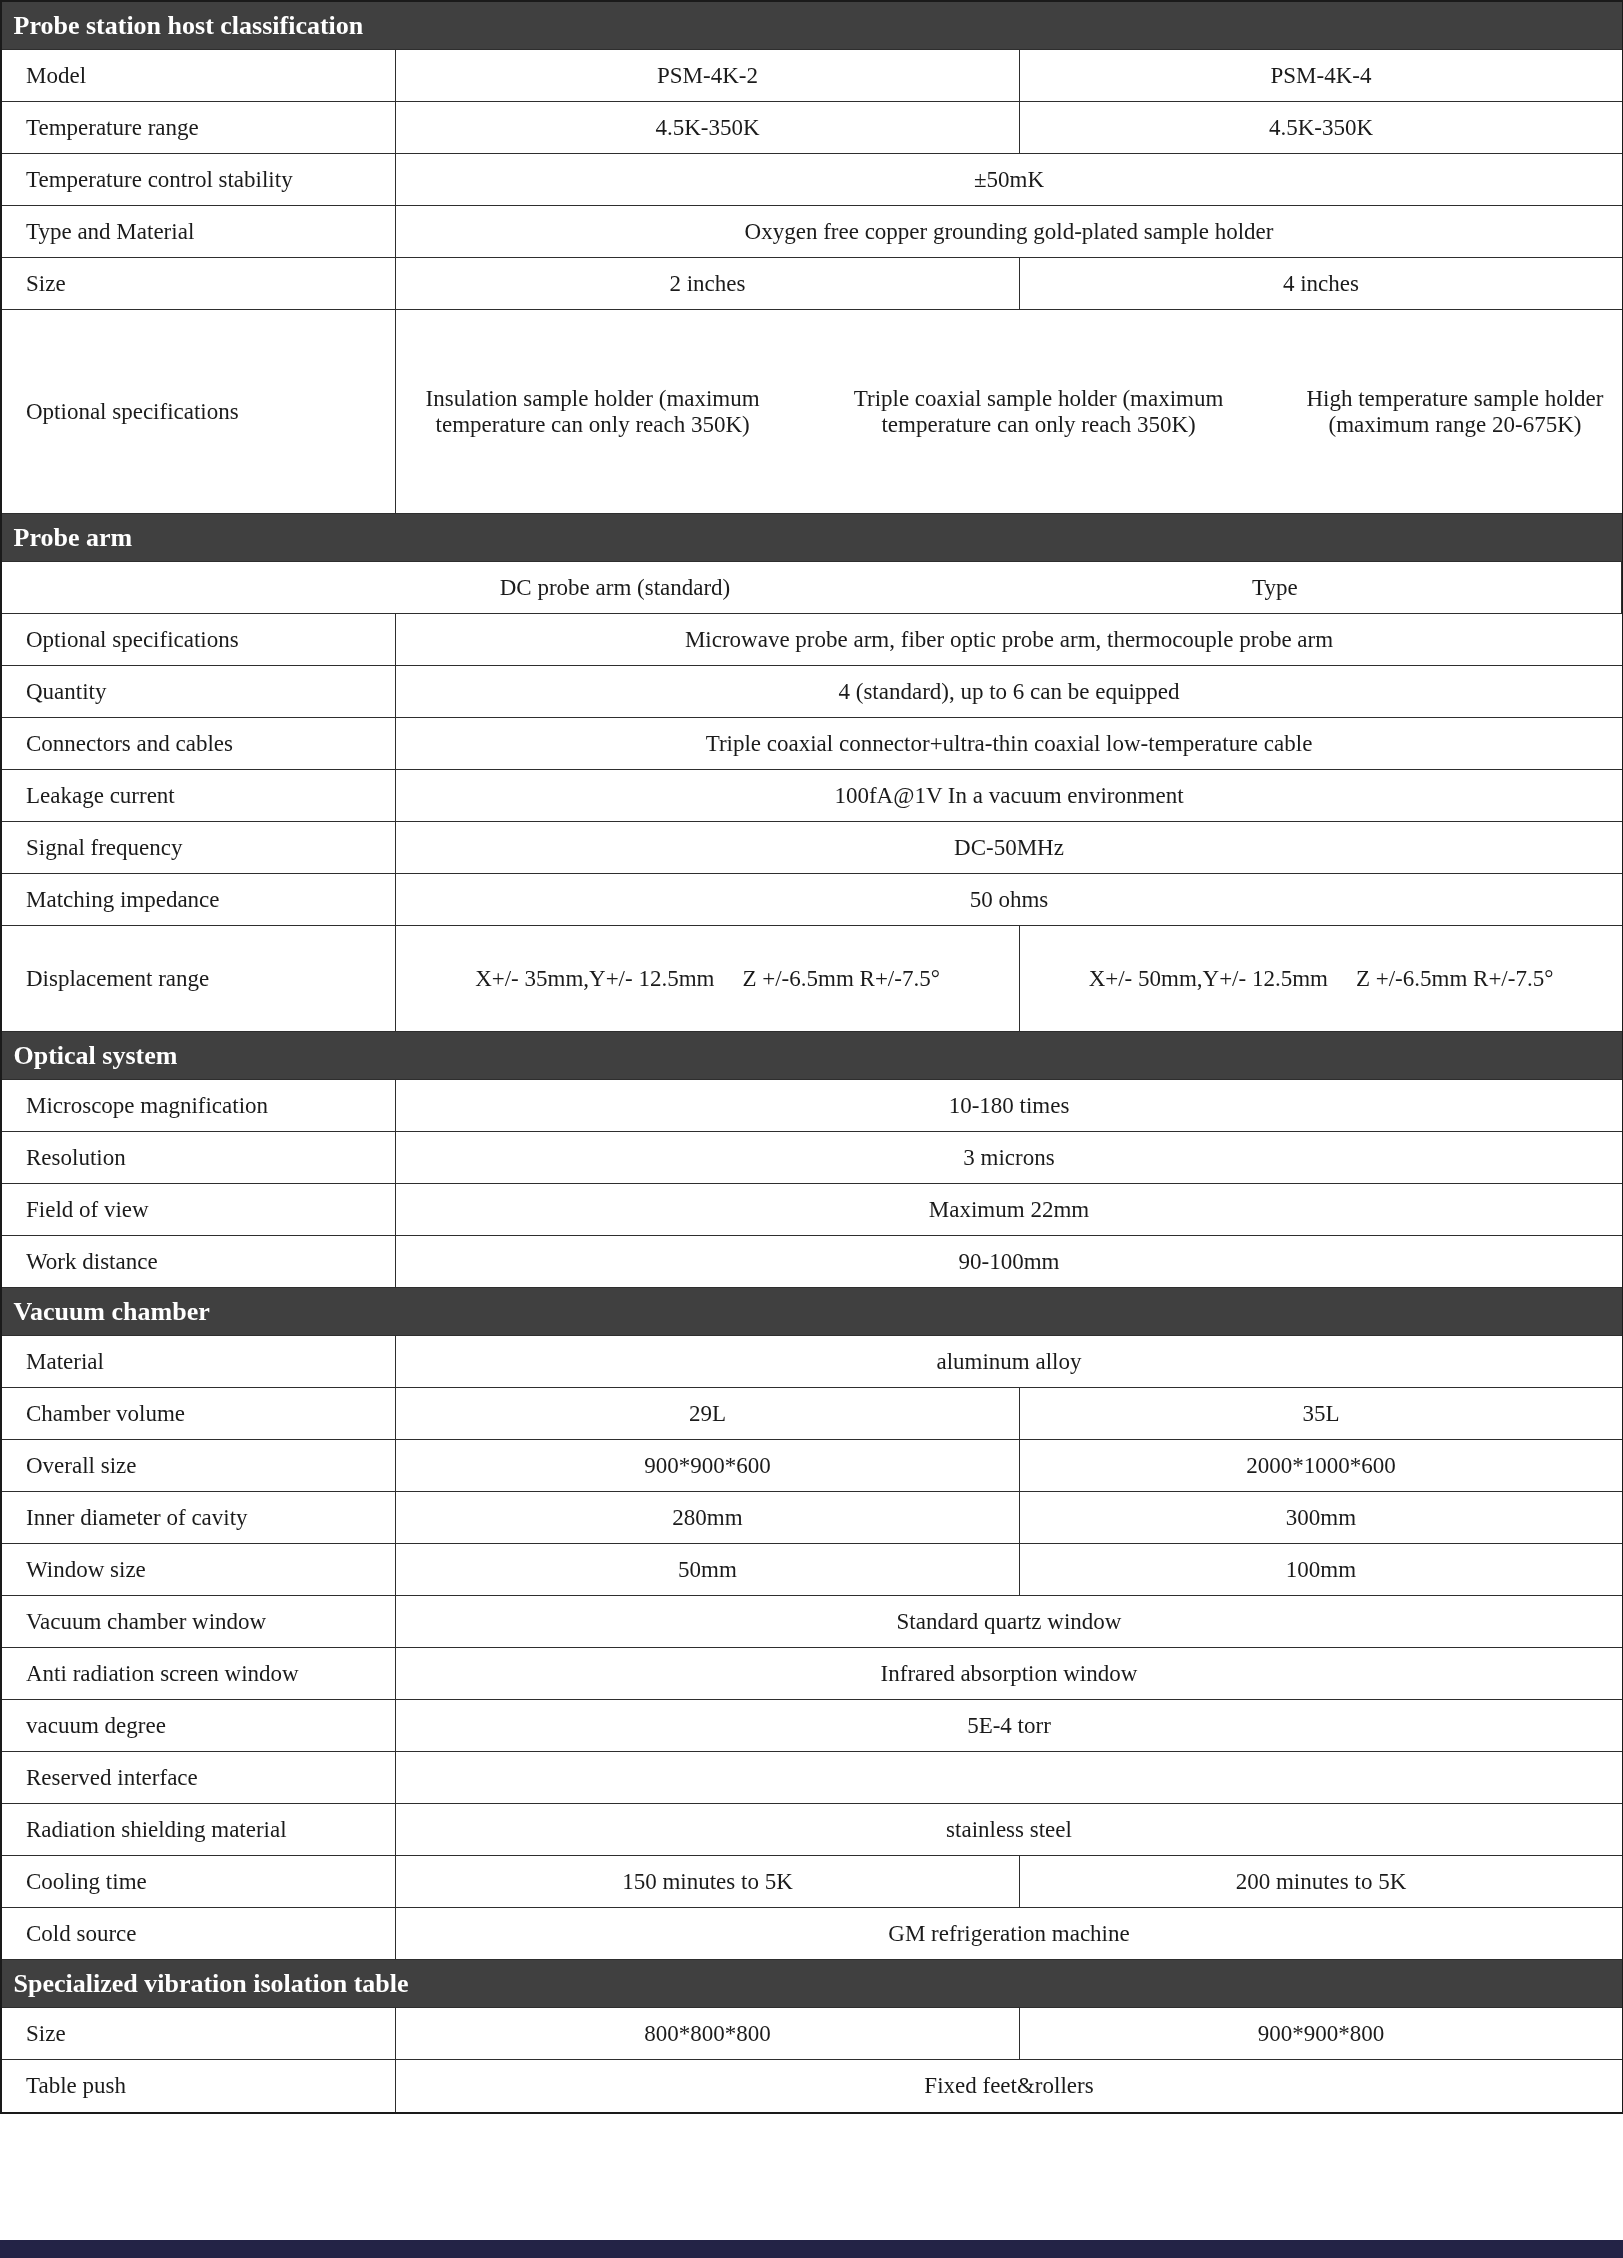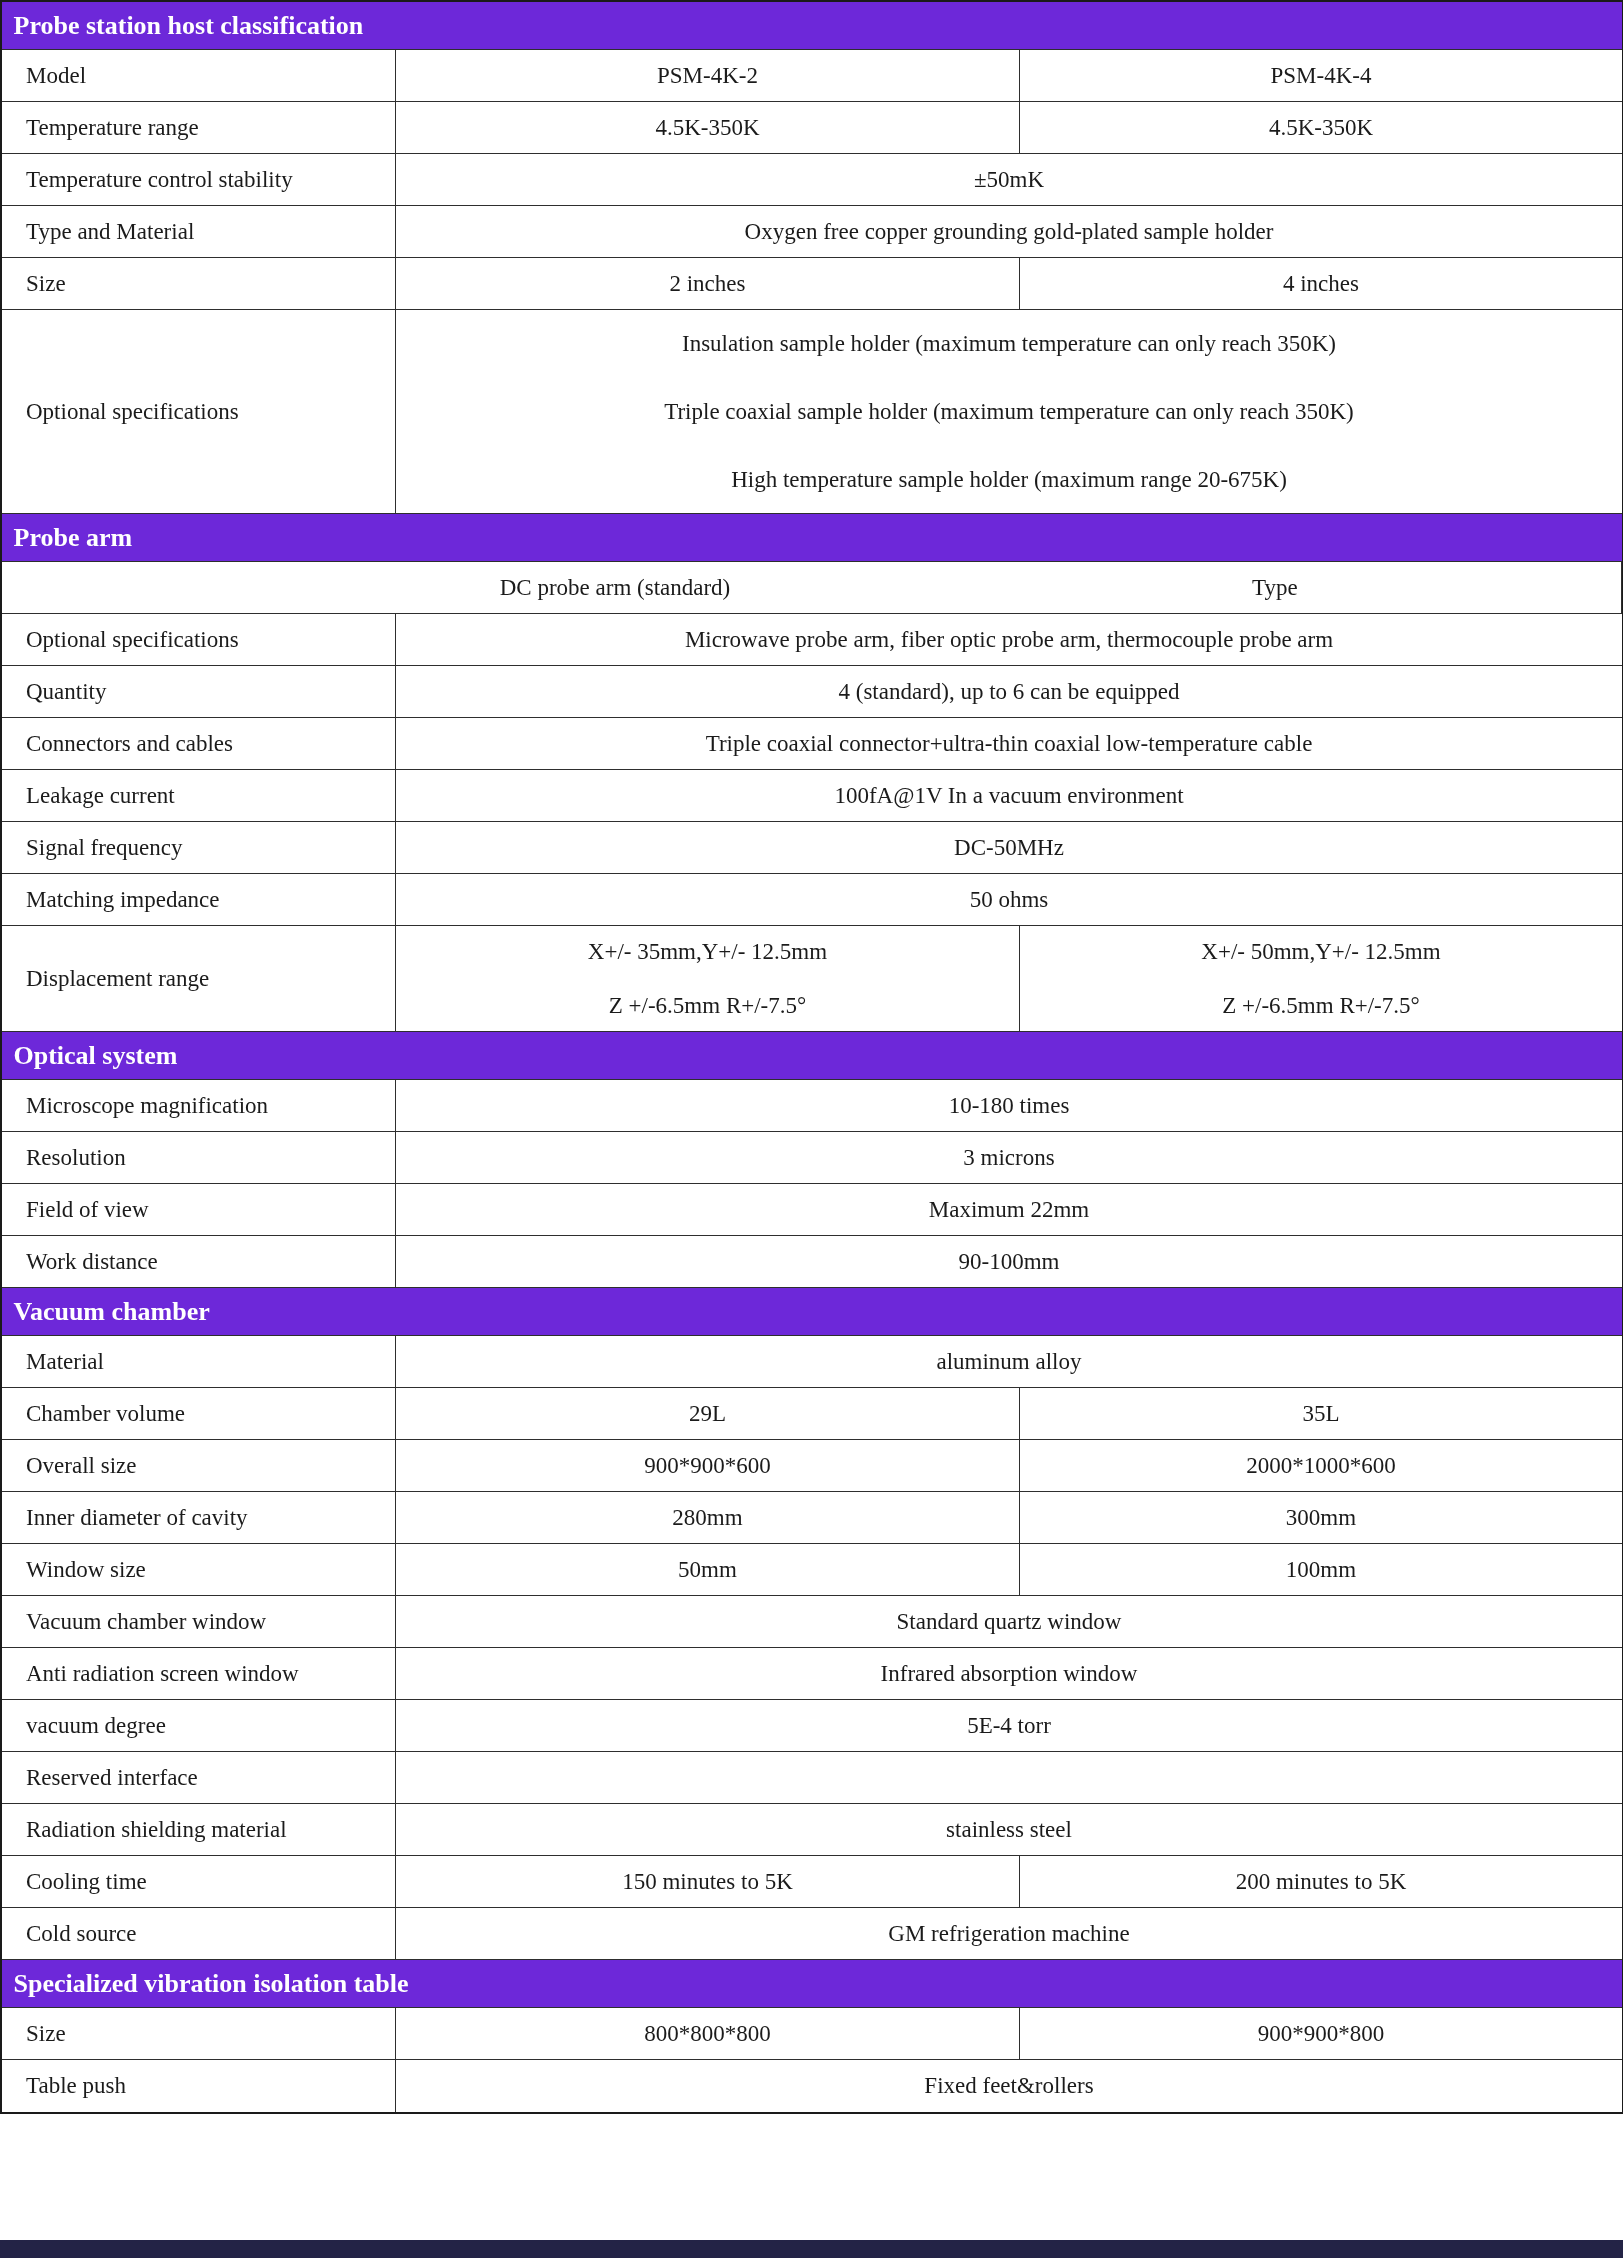--- a/index.html
+++ b/index.html
@@ -5,38 +5,38 @@
   html,body{margin:0;padding:0;}
   body{
     width:1624px;height:2259px;position:relative;background:#ffffff;
     font-family:"Liberation Serif","DejaVu Serif",serif;color:#1b1b1b;
   }
   .spec-table{
     position:absolute;top:0;left:0;width:1624px;
     border:2.9px solid #1a1a1a;box-sizing:border-box;background:#ffffff;
   }
   .sec{
-    background:#6d28d9;color:#ffffff;font-weight:bold;font-size:26px;
+    background:#404040;color:#ffffff;font-weight:bold;font-size:26px;
     height:48px;display:flex;align-items:center;padding-left:11.5px;
     border-bottom:1.9px solid #2e2e2e;box-sizing:border-box;
   }
   .row{display:flex;height:52px;border-bottom:1.9px solid #2e2e2e;box-sizing:border-box;}
   .row.tall1{height:204px;}
   .row.tall2{height:106px;}
   .row:last-child{border-bottom:none;}
   .cell{box-sizing:border-box;font-size:23px;}
   .label{
     width:394px;flex:0 0 394px;border-right:1.9px solid #2e2e2e;
     display:flex;align-items:center;padding-left:24px;
   }
   .value{display:flex;align-items:center;justify-content:center;text-align:center;}
   .value.mid{width:624px;flex:0 0 624px;border-right:1.9px solid #2e2e2e;}
   .value.last{flex:1;}
   .value.merged{flex:1;}
-  .multiline{flex-direction:column;}
+  .multiline{flex-direction:row;}
   .gap-lg{gap:42px;}
   .gap-sm{gap:28px;}
   .footer-bar{
     position:absolute;left:0;bottom:0;width:1624px;height:19px;background:#232346;
   }
 </style>
 </head>
 <body>
 
 <div class="spec-table">

